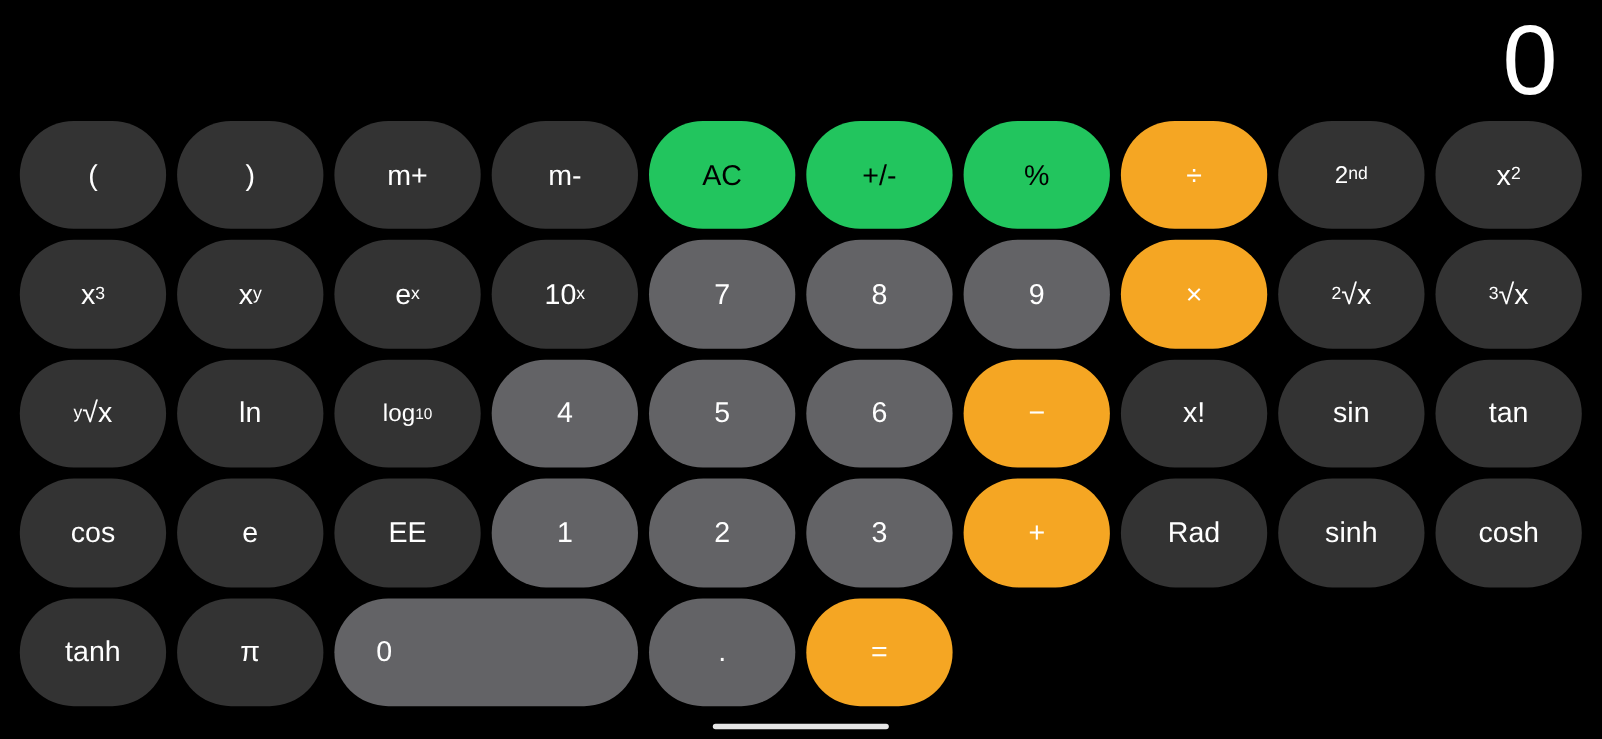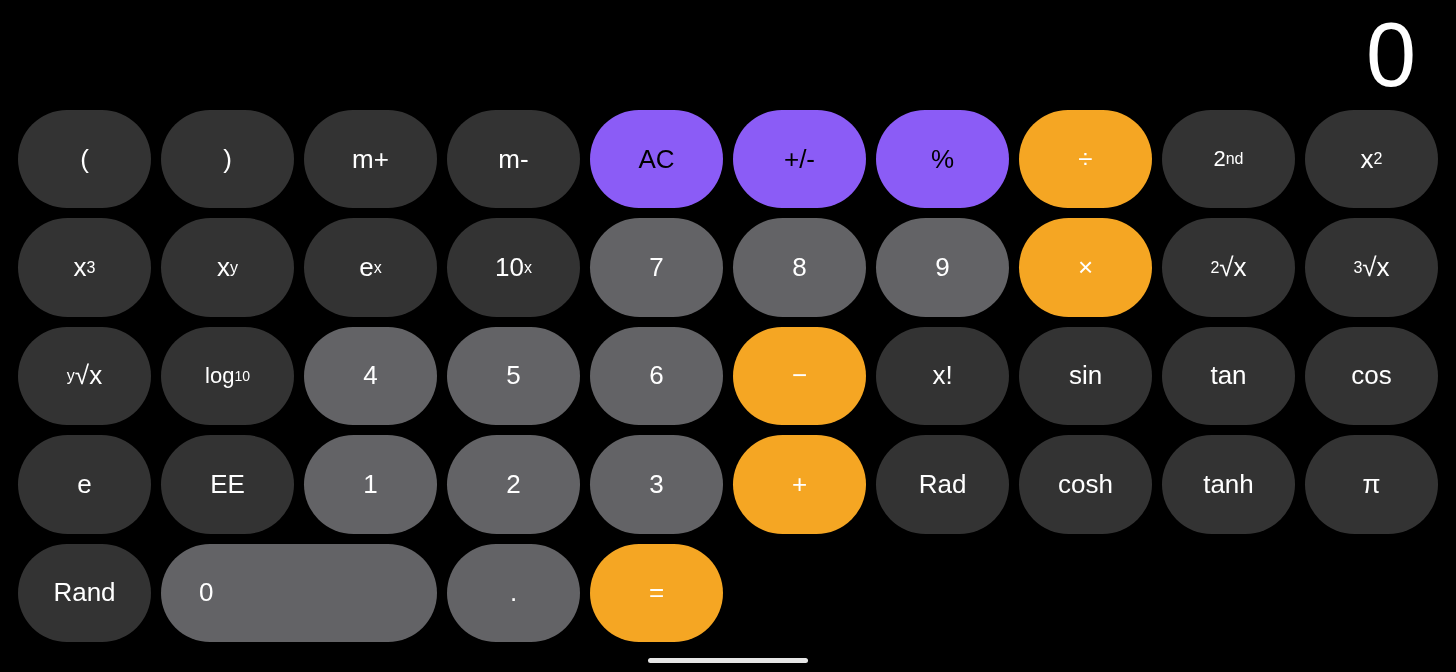--- a/index.html
+++ b/index.html
@@ -56,21 +56,21 @@
 
     .btn-dark {
       background: #333;
     }
 
     .btn-medium {
       background: #636366;
     }
 
     .btn-light {
-      background: #8b5cf6;
+      background: #22c55e;
       color: #000;
     }
 
     .btn-orange {
       background: #f5a623;
       color: #fff;
     }
 
     .btn-zero {
       grid-column: span 2;
@@ -129,42 +129,43 @@
   <button class="btn btn-dark">e<sup>x</sup></button>
   <button class="btn btn-dark">10<sup>x</sup></button>
   <button class="btn btn-medium">7</button>
   <button class="btn btn-medium">8</button>
   <button class="btn btn-medium">9</button>
   <button class="btn btn-orange">×</button>
 
   <button class="btn btn-dark"><sup>2</sup>√x</button>
   <button class="btn btn-dark"><sup>3</sup>√x</button>
   <button class="btn btn-dark"><sup>y</sup>√x</button>
+  <button class="btn btn-dark">ln</button>
   <button class="btn btn-dark small-text">log<span style="font-size:14px;vertical-align:sub;">10</span></button>
   <button class="btn btn-medium">4</button>
   <button class="btn btn-medium">5</button>
   <button class="btn btn-medium">6</button>
   <button class="btn btn-orange">−</button>
 
   <button class="btn btn-dark">x!</button>
   <button class="btn btn-dark">sin</button>
   <button class="btn btn-dark">tan</button>
   <button class="btn btn-dark">cos</button>
   <button class="btn btn-dark">e</button>
   <button class="btn btn-dark">EE</button>
   <button class="btn btn-medium">1</button>
   <button class="btn btn-medium">2</button>
   <button class="btn btn-medium">3</button>
   <button class="btn btn-orange">+</button>
 
   <button class="btn btn-dark">Rad</button>
+  <button class="btn btn-dark">sinh</button>
   <button class="btn btn-dark">cosh</button>
   <button class="btn btn-dark">tanh</button>
   <button class="btn btn-dark">π</button>
-  <button class="btn btn-dark">Rand</button>
   <button class="btn btn-medium btn-zero" style="grid-column: span 2; border-radius: 50px; justify-content: flex-start; padding-left: 38px;">0</button>
   <button class="btn btn-medium">.</button>
   <button class="btn btn-orange">=</button>
 
 </div>
 
 <div class="home-indicator">
   <div class="home-bar"></div>
 </div>
 

